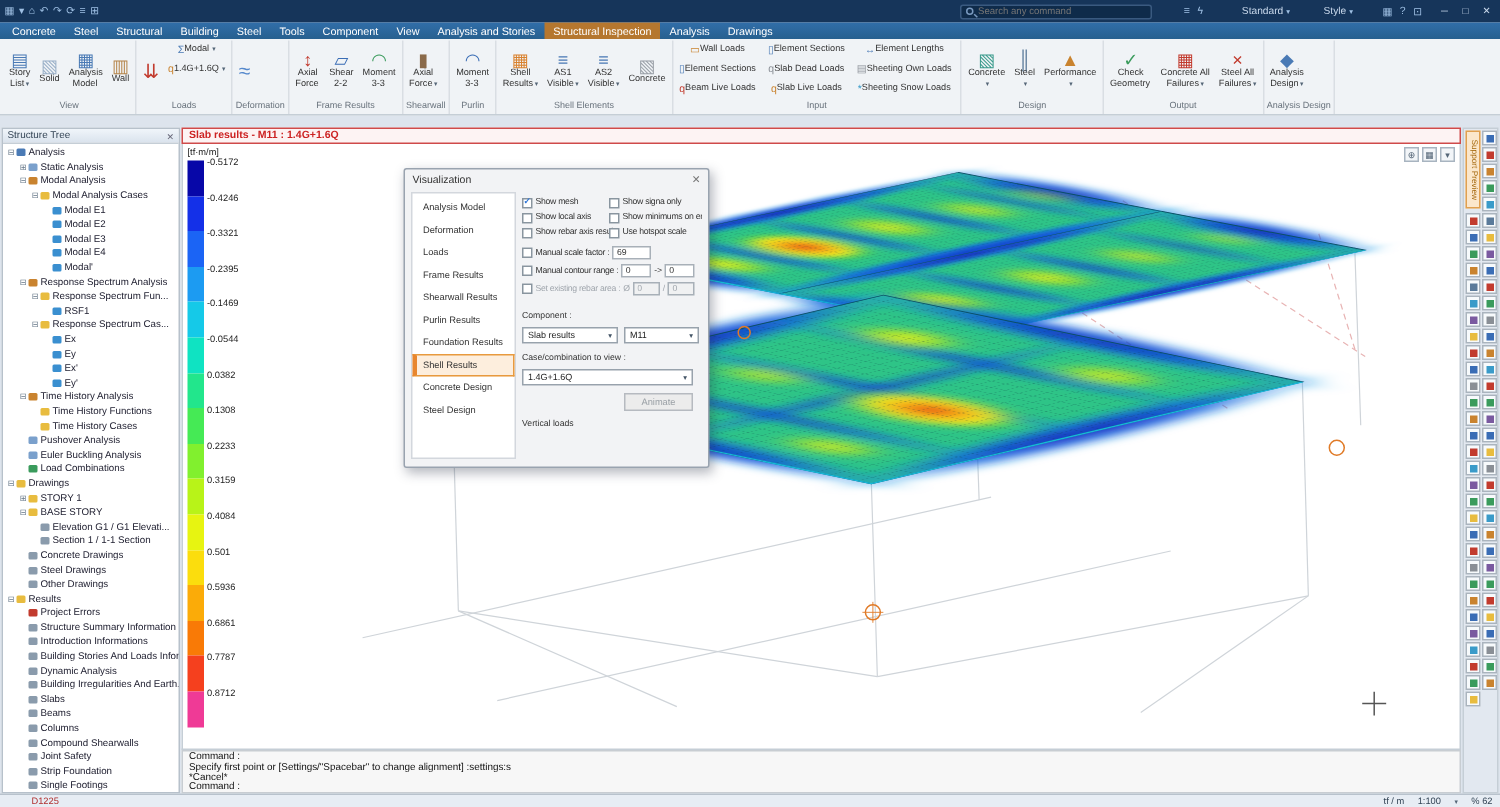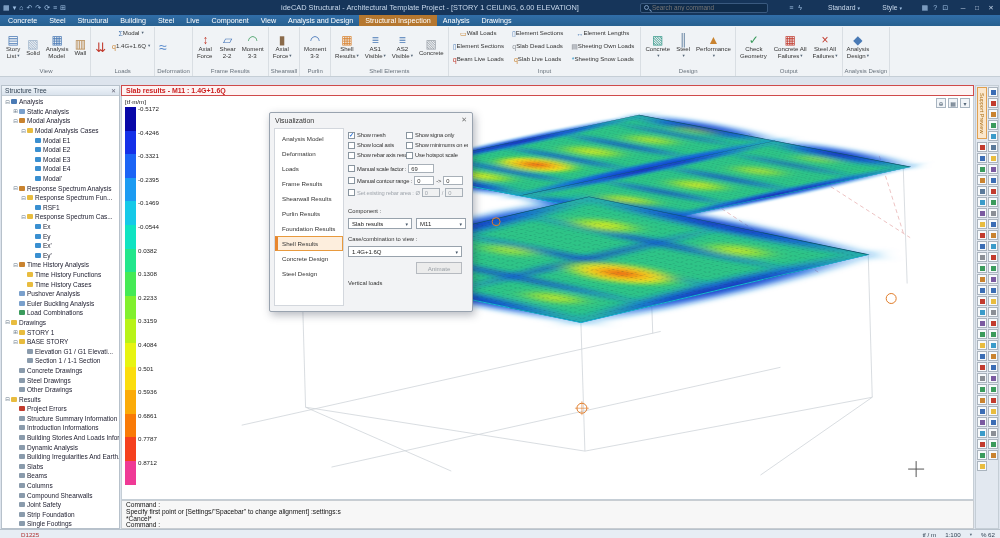--- a/index.html
+++ b/index.html
@@ -110,21 +110,20 @@
 
   <span class="qai">▦</span>
       <span class="qai">▾</span>
       <span class="qai">⌂</span>
       <span class="qai">↶</span>
       <span class="qai">↷</span>
       <span class="qai">⟳</span>
       <span class="qai">≡</span>
       <span class="qai">⊞</span>
     </div>
-  <div class="ttl">ideCAD Structural - Architectural Template Project - [STORY 1 CEILING,  6.00 ELEVATION]</div>
   <div class="tsearch">
     <span class="mag"></span>
     <input placeholder="Search any command" style="">
   </div>
   <div class="tia">
 
   <span class="tico">≡</span>
       <span class="tico">ϟ</span>
     </div>
   <div class="tcombo" id="cmb-standard">
@@ -149,24 +148,24 @@
     </div>
 </div>
 
 <div id="menubar">
 
 <div class="mitem"><span>Concrete</span></div>
     <div class="mitem"><span>Steel</span></div>
     <div class="mitem"><span>Structural</span></div>
     <div class="mitem"><span>Building</span></div>
     <div class="mitem"><span>Steel</span></div>
-    <div class="mitem"><span>Live</span></div>
+    <div class="mitem"><span>Tools</span></div>
     <div class="mitem"><span>Component</span></div>
     <div class="mitem"><span>View</span></div>
-    <div class="mitem"><span>Analysis and Design</span></div>
+    <div class="mitem"><span>Analysis and Stories</span></div>
     <div class="mitem" style="background: rgb(181, 119, 47);"><span>Structural Inspection</span></div>
     <div class="mitem"><span>Analysis</span></div>
     <div class="mitem"><span>Drawings</span></div>
   </div>
 
 <div id="ribbon">
 
     <div class="rgroup">
       <div class="ritems" style="flex-flow: row;">
 

